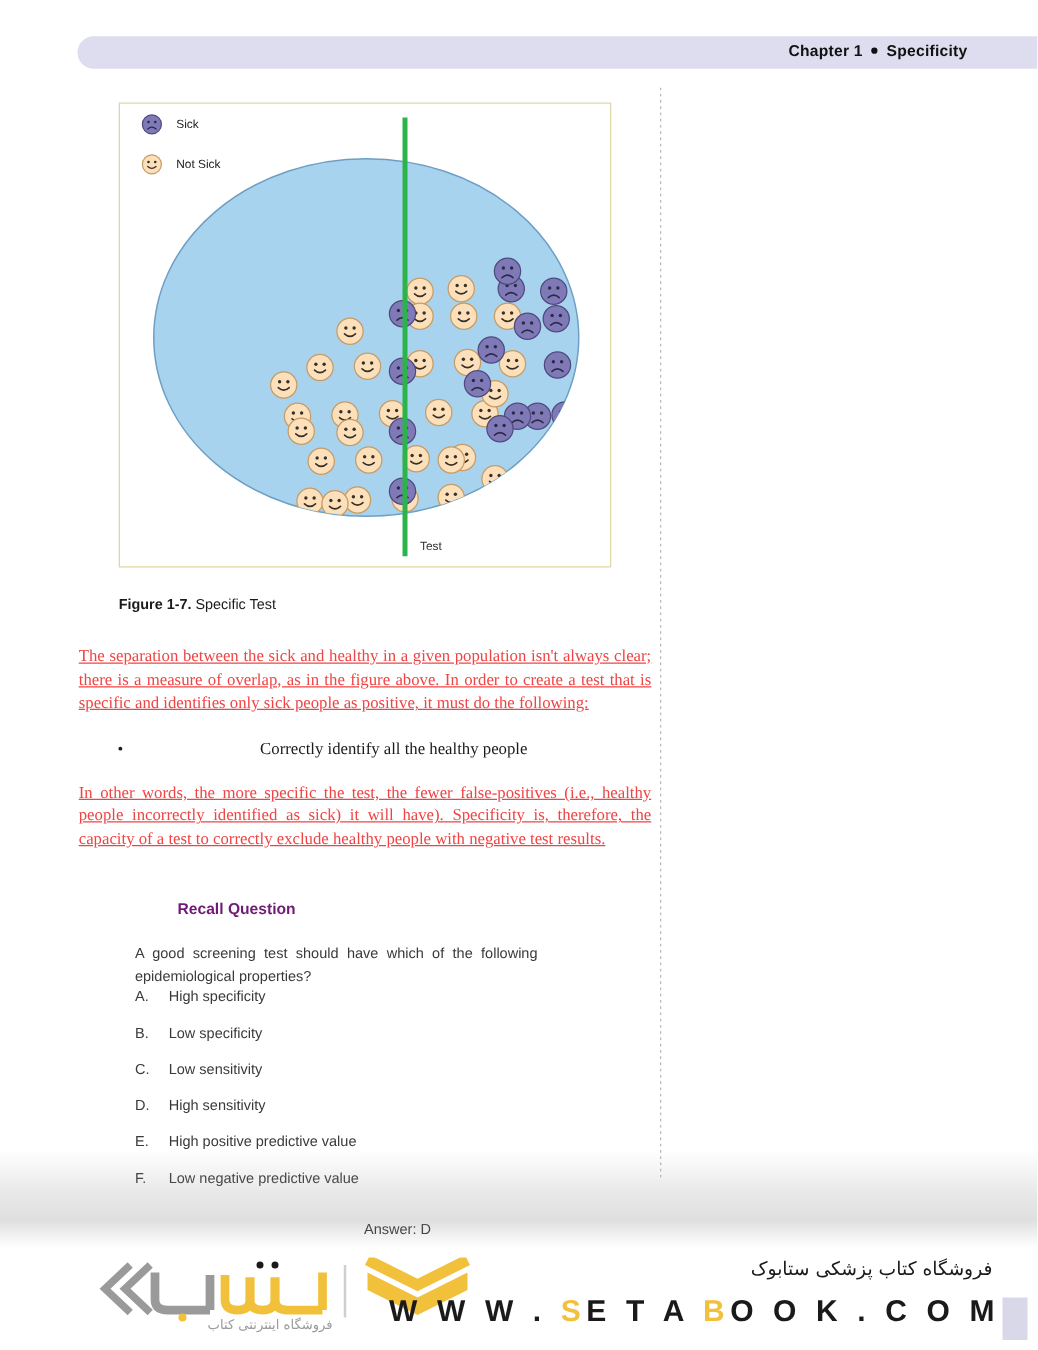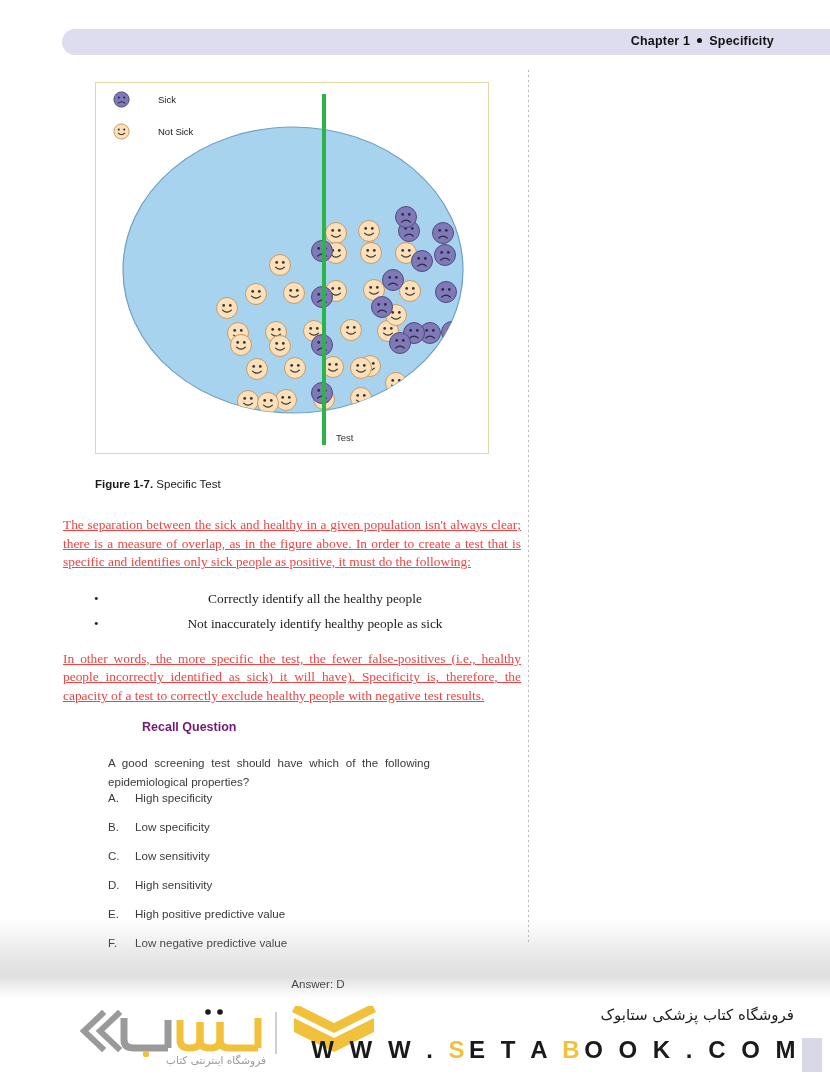--- a/index.html
+++ b/index.html
@@ -69,21 +69,21 @@
     box-sizing: border-box;
   }
   .legend {
     position: absolute;
   }
   .legend-sick { left: 17px; top: 8px; }
   .legend-not-sick { left: 17px; top: 40px; }
   .legend-row {
     display: flex;
     align-items: center;
-    gap: 28px;
+    gap: 11px;
   }
   .legend-label {
     font-family: "Liberation Sans", sans-serif;
     font-size: 9.5px;
     color: #1a1a1a;
   }
 
   
   .face { display: block; }
 
@@ -774,21 +774,20 @@
 
 <div class="caption">
   <b>Figure 1-7.</b>
   <span>Specific Test</span>
 </div>
 
 <div class="body-col">
   <p class="para">The separation between the sick and healthy in a given population isn't always clear; there is a measure of overlap, as in the figure above. In order to create a test that is specific and identifies only sick people as positive, it must do the following:</p>
   <ul class="bullets">
     <li>Correctly identify all the healthy people</li>
-    <li>Not inaccurately identify healthy people as sick</li>
   </ul>
   <p class="para tight">In other words, the more specific the test, the fewer false-positives (i.e., healthy people incorrectly identified as sick) it will have). Specificity is, therefore, the capacity of a test to correctly exclude healthy people with negative test results.</p>
 </div>
 
 <div class="recall">
   <div class="recall-title">Recall Question</div>
   <div class="recall-stem">A good screening test should have which of the following epidemiological properties?</div>
 
   <div class="opt-row">
     <span class="opt-letter">A.</span>

